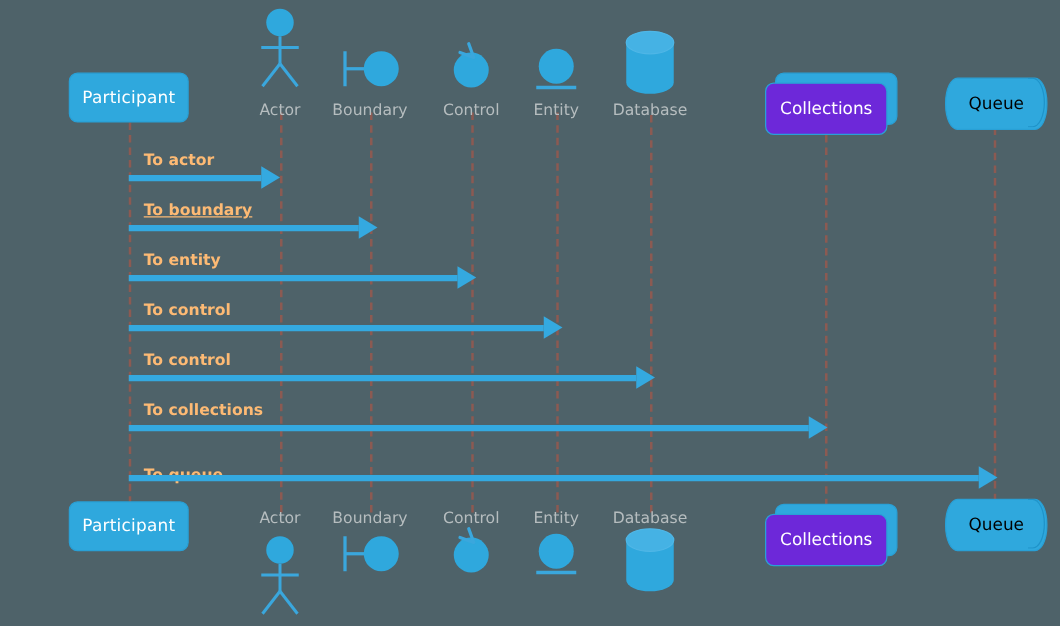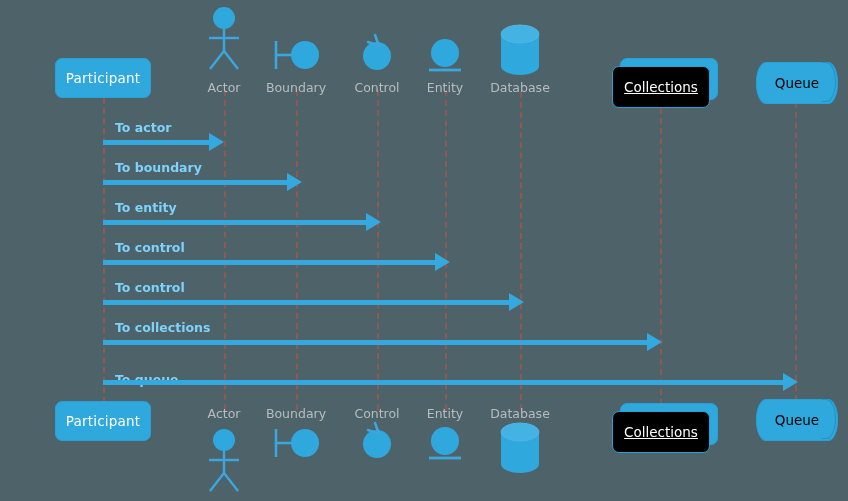--- a/index.html
+++ b/index.html
@@ -27,23 +27,23 @@
   }
   .stackbox-wrap{position:absolute;}
   .stack-back{
     position:absolute;left:8px;top:-8px;
     width:96px;height:40px;
     background:#2fa8dd;border:1px solid #29a0d6;border-radius:7px;
   }
   .stack-front{
     position:absolute;left:0;top:0;
     width:96px;height:40px;
-    background:#000000;border:1px solid #29a0d6;border-radius:7px;
+    background:#6d28d9;border:1px solid #29a0d6;border-radius:7px;
     display:flex;align-items:center;justify-content:center;
-    color:#fff;font-size:13.5px;white-space:nowrap;text-decoration:underline;
+    color:#fff;font-size:13.5px;white-space:nowrap;
   }
   .queue-wrap{position:absolute;}
   .queue-body{
     position:absolute;left:0;top:0;width:80px;height:40px;
     background:#2fa8dd;border:1px solid #29a0d6;border-radius:10px/20px;
     display:flex;align-items:center;justify-content:center;
     color:#000000;font-size:13.5px;white-space:nowrap;
   }
   .queue-cap{
     position:absolute;right:0px;top:0;width:14px;height:40px;
@@ -74,21 +74,21 @@
   }
   .msg-head{
     position:absolute;
     width:0;height:0;
     border-top:9px solid transparent;
     border-bottom:9px solid transparent;
     border-left:15px solid #34a9e0;
   }
   .msg-label{
     position:absolute;
-    color:#7dd3fc;
+    color:#fdba74;
     font-size:12.5px;
     font-weight:700;
     white-space:nowrap;
   }
   svg{display:block;overflow:visible;}
 </style>
 </head>
 <body>
 
 <div id="stage">
@@ -153,21 +153,21 @@
       <div class="queue-cap"></div>
     </div>
   </div>
 
   <div class="layer">
 
     <div class="msg-label" style="left:115px;top:120px;">To actor</div>
     <div class="msg-line" style="left:103px;top:140px;width:106px;"></div>
     <div class="msg-head" style="left:209px;top:133px;"></div>
 
-    <div class="msg-label" style="left:115px;top:160px;">To boundary</div>
+    <div class="msg-label" style="left:115px;top:160px;text-decoration:underline;">To boundary</div>
     <div class="msg-line" style="left:103px;top:180px;width:184px;"></div>
     <div class="msg-head" style="left:287px;top:173px;"></div>
 
     <div class="msg-label" style="left:115px;top:200px;">To entity</div>
     <div class="msg-line" style="left:103px;top:220px;width:263px;"></div>
     <div class="msg-head" style="left:366px;top:213px;"></div>
 
     <div class="msg-label" style="left:115px;top:240px;">To control</div>
     <div class="msg-line" style="left:103px;top:260px;width:332px;"></div>
     <div class="msg-head" style="left:435px;top:253px;"></div>

